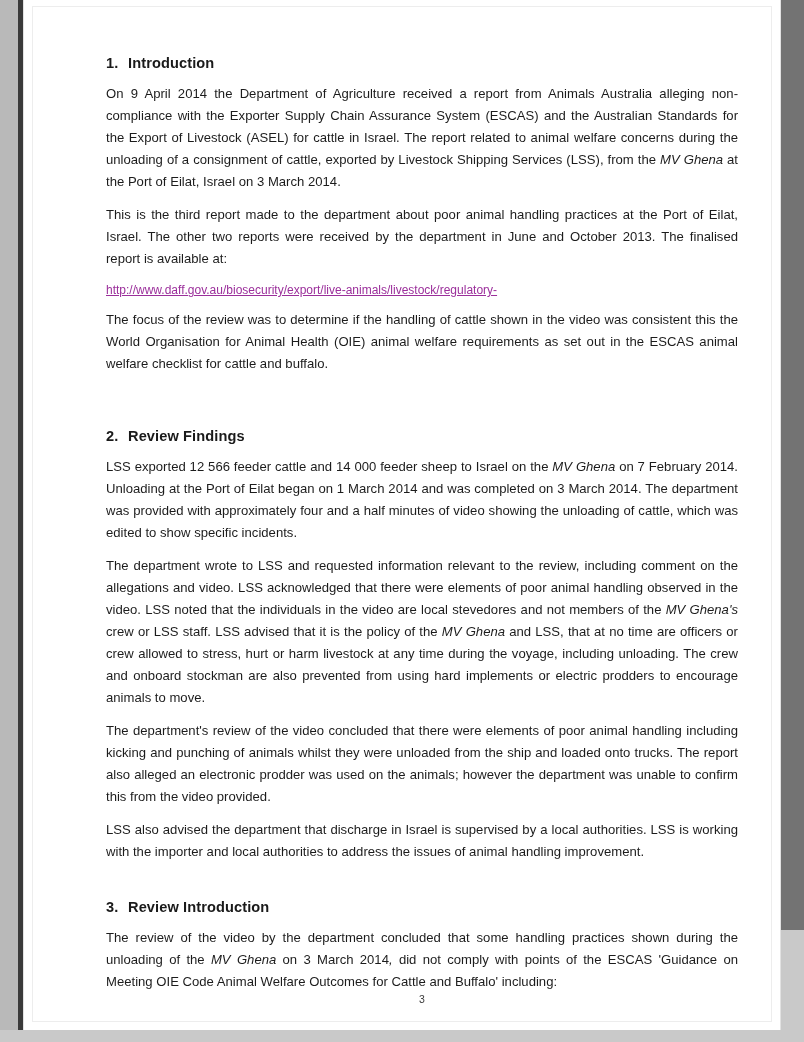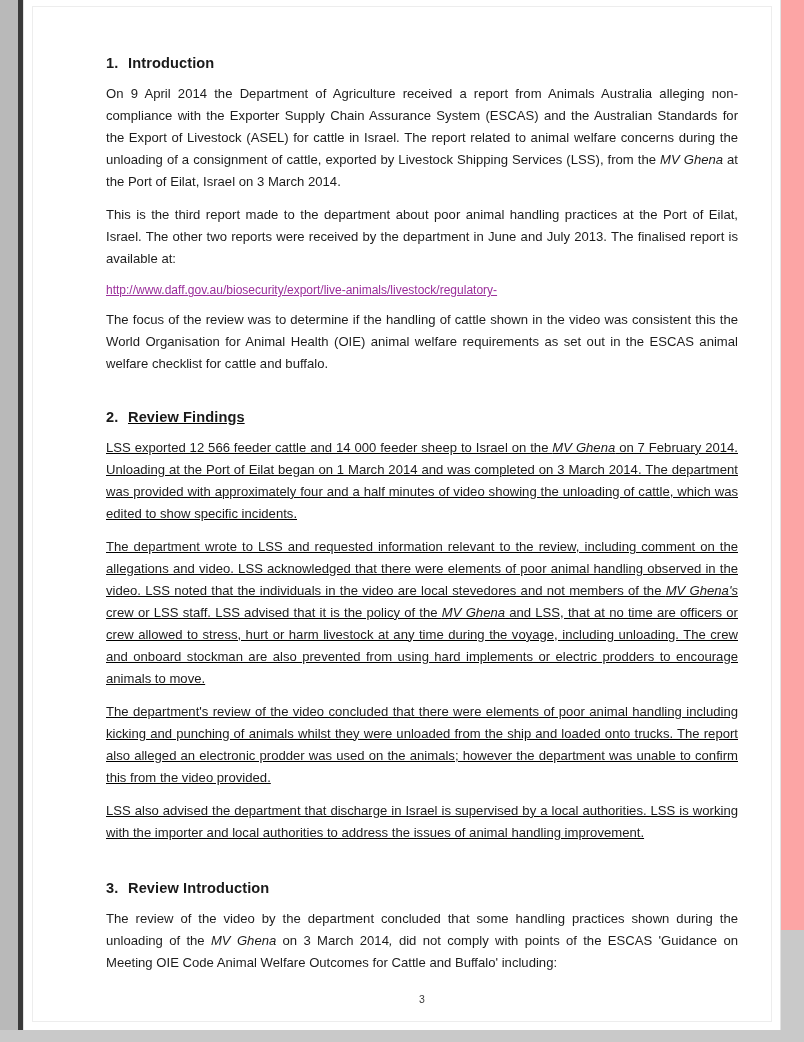--- a/index.html
+++ b/index.html
@@ -10,21 +10,21 @@
   body {
     width: 804px;
     height: 1042px;
     font-family: "Liberation Sans", sans-serif;
     overflow: hidden;
   }
   .viewport {
     position: relative;
     width: 804px;
     height: 930px;
-    background: #fca5a5;
+    background: #737373;
   }
   .left-gutter {
     position: absolute;
     left: 0;
     top: 0;
     width: 18px;
     height: 1042px;
     background: #b9b9b9;
   }
   .left-rail {
@@ -75,21 +75,21 @@
     font-size: 13.1px;
     line-height: 22px;
     color: #1c1c1c;
     margin: 0 0 11px 0;
     text-align: justify;
     text-justify: inter-word;
     letter-spacing: 0.01px;
   }
   p.para:last-child { margin-bottom: 0; }
   .sec { margin-bottom: 26px; }
-  .sec-gap-2 { margin-top: 34px; text-decoration: underline; }
+  .sec-gap-2 { margin-top: 53px; }
   .sec-gap-3 { margin-top: 36px; }
   .link {
     color: #9b2f9b;
     text-decoration: underline;
     font-size: 12px;
     line-height: 19.6px;
     display: block;
     margin: 0 0 8px 0;
     word-break: break-word;
   }
@@ -123,21 +123,21 @@
 
   <div class="page">
     <div class="page-inner">
       <div class="content">
 
         <div class="sec">
           <h2 class="heading">
             <span class="num">1.</span><span>Introduction</span>
           </h2>
           <p class="para">On 9 April 2014 the Department of Agriculture received a report from Animals Australia alleging non-compliance with the Exporter Supply Chain Assurance System (ESCAS) and the Australian Standards for the Export of Livestock (ASEL) for cattle in Israel. The report related to animal welfare concerns during the unloading of a consignment of cattle, exported by Livestock Shipping Services (LSS), from the <em>MV Ghena</em> at the Port of Eilat, Israel on 3 March 2014.</p>
-          <p class="para">This is the third report made to the department about poor animal handling practices at the Port of Eilat, Israel. The other two reports were received by the department in June and July 2013. The finalised report is available at:</p>
+          <p class="para">This is the third report made to the department about poor animal handling practices at the Port of Eilat, Israel. The other two reports were received by the department in June and October 2013. The finalised report is available at:</p>
           <a class="link" href="#">
               <span>http://www.daff.gov.au/biosecurity/export/live-animals/livestock/regulatory-</span>
             </a>
           <p class="para">The focus of the review was to determine if the handling of cattle shown in the video was consistent this the World Organisation for Animal Health (OIE) animal welfare requirements as set out in the ESCAS animal welfare checklist for cattle and buffalo.</p>
         </div>
 
         <div class="sec sec-gap-2">
           <h2 class="heading">
             <span class="num">2.</span><span>Review Findings</span>
           </h2>

